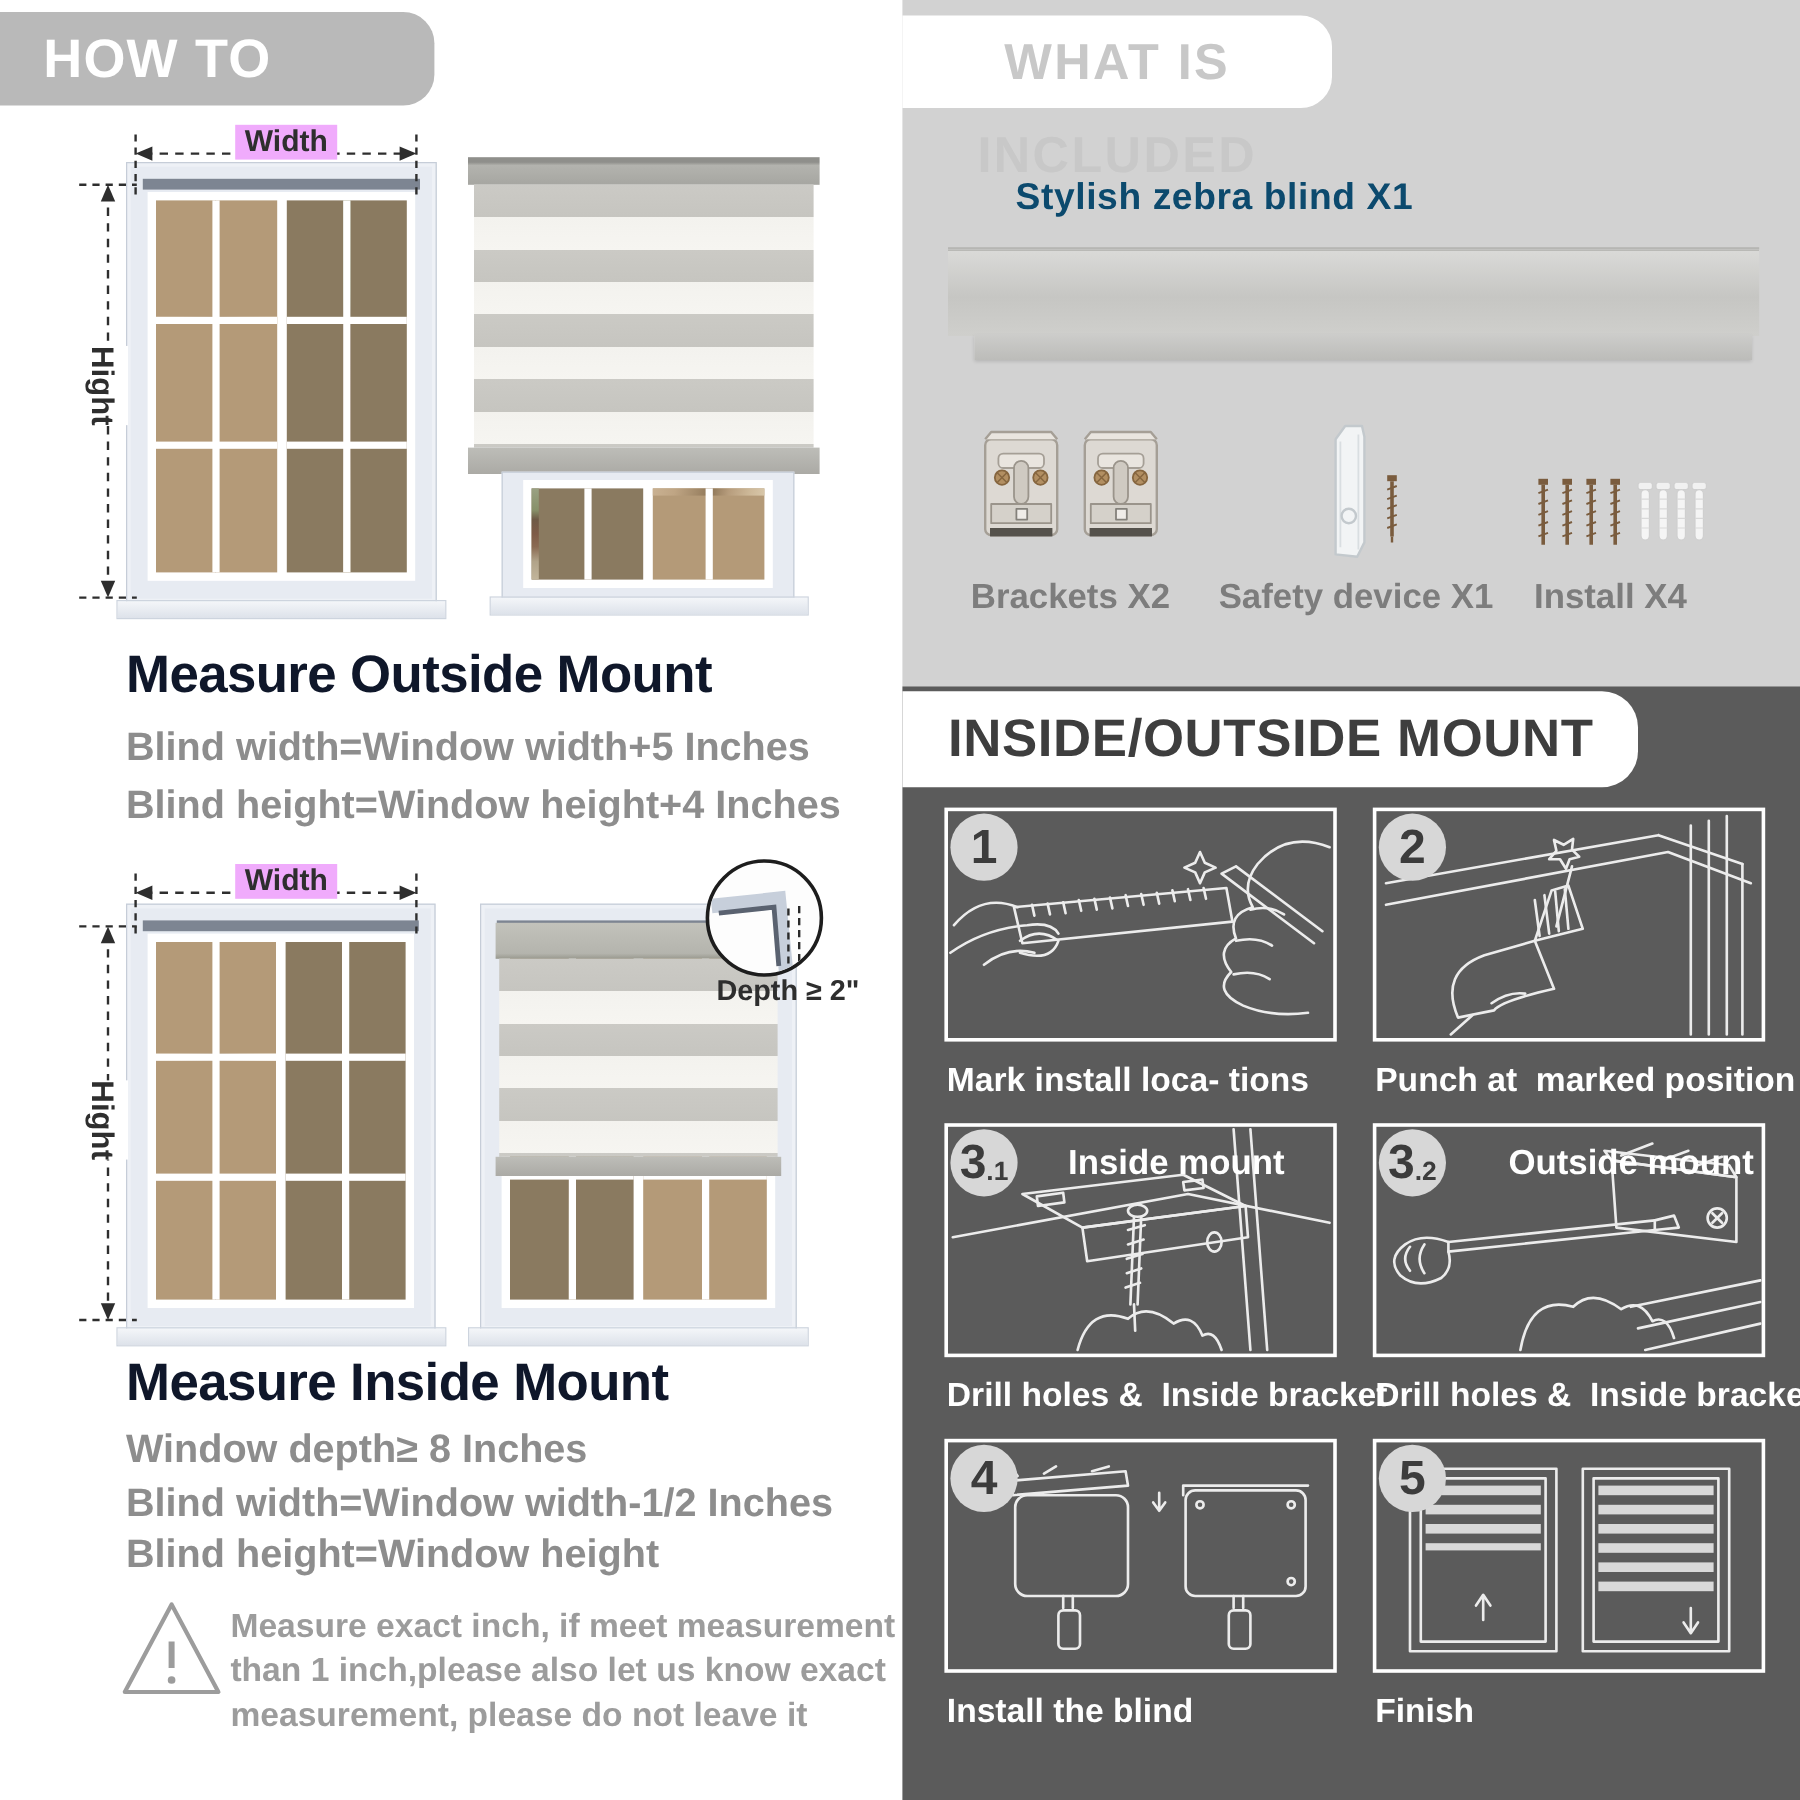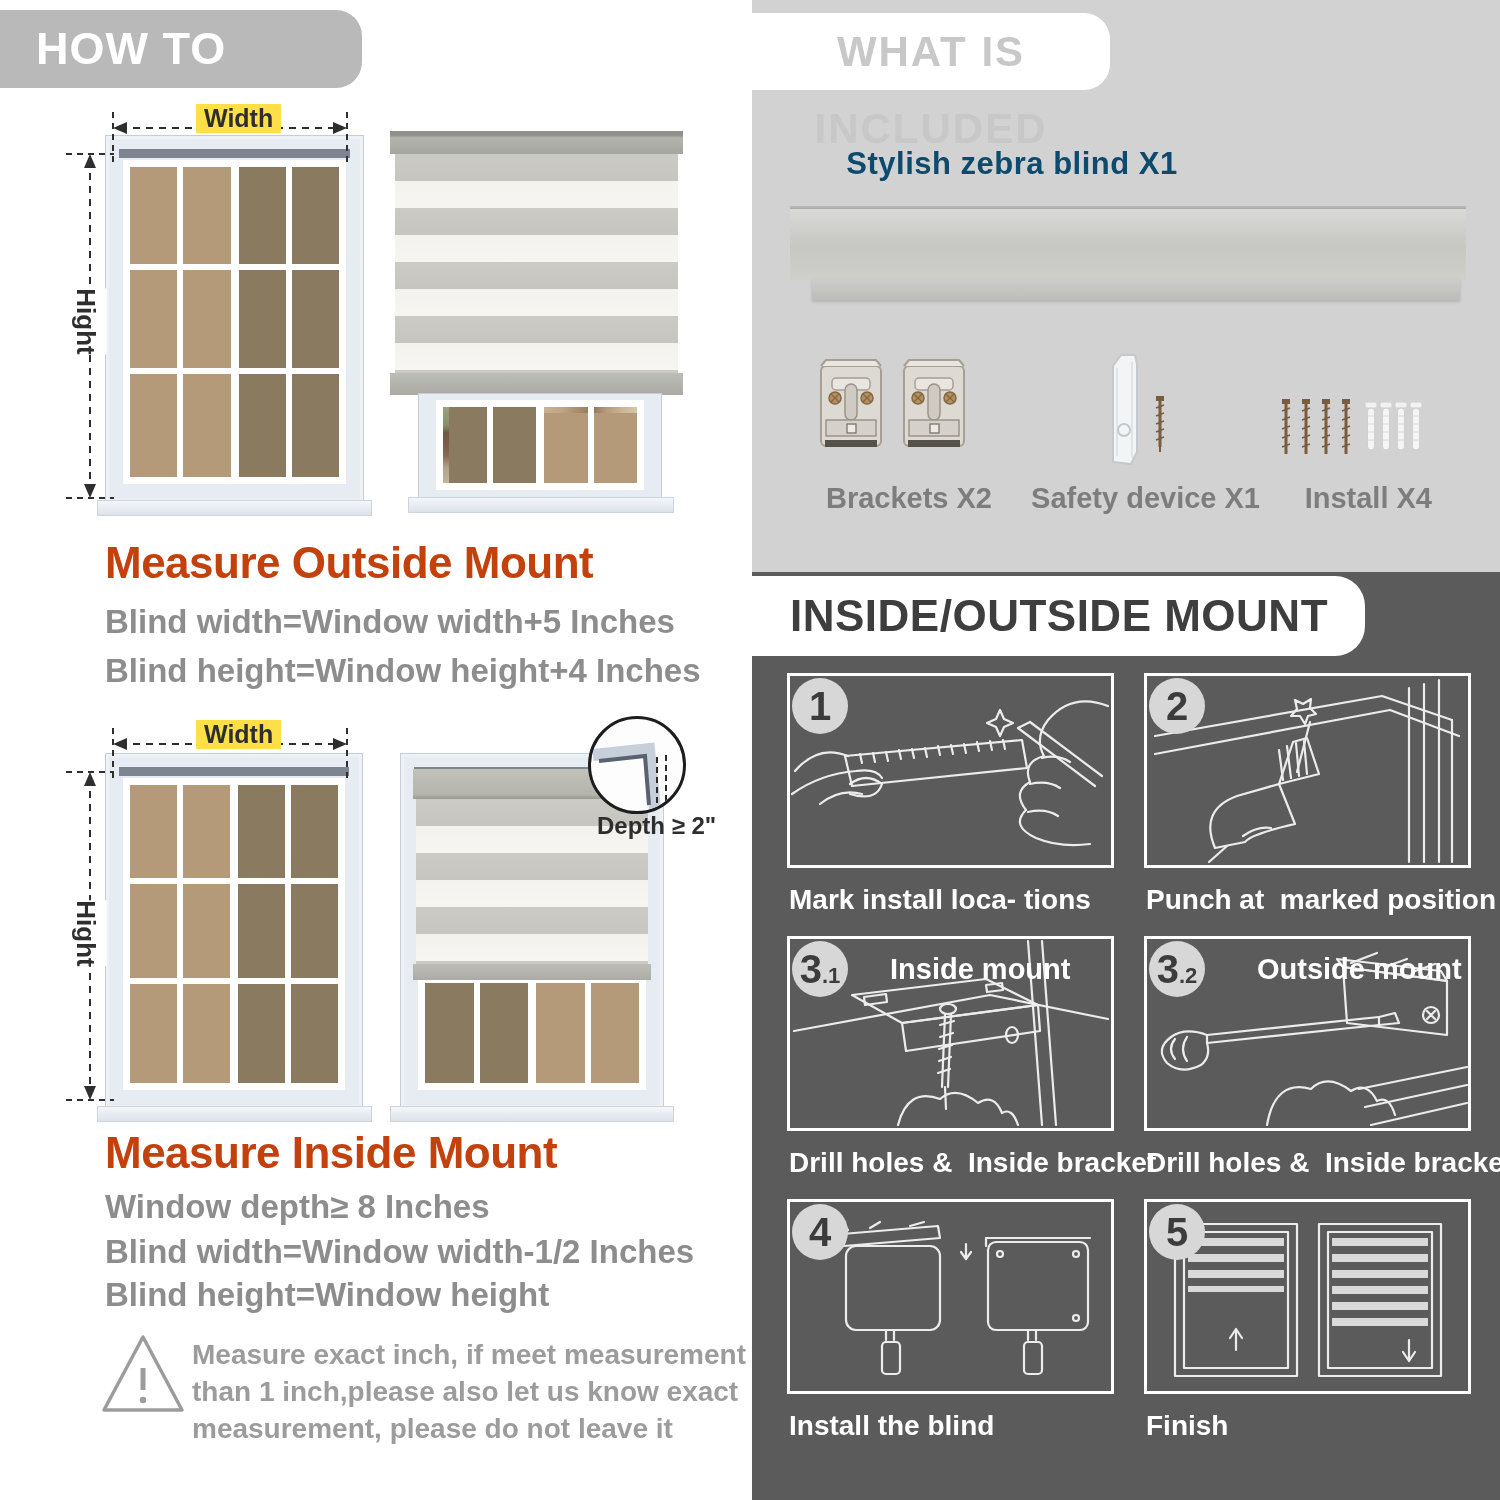--- a/index.html
+++ b/index.html
@@ -20,21 +20,21 @@
     border-radius:0 26px 26px 0;color:#c8c8c8;font-weight:bold;font-size:42px;
     line-height:77px;text-align:center;letter-spacing:2px;
   }
   .dark-section{left:752px;top:572px;width:748px;height:928px;background:#5b5b5b;}
   .mount-banner{
     left:752px;top:576px;width:613px;height:80px;background:#ffffff;
     border-radius:0 30px 30px 0;color:#3e3e3e;font-weight:bold;font-size:44px;
     line-height:80px;padding-left:38px;box-sizing:border-box;letter-spacing:0.5px;
   }
   
-  .heading{font-size:44px;font-weight:bold;color:#c2410c;letter-spacing:-0.5px;}
+  .heading{font-size:44px;font-weight:bold;color:#0f172a;letter-spacing:-0.5px;}
   .gline{font-size:33px;font-weight:bold;color:#8d8d8d;}
   .warn-text{font-size:28px;line-height:37px;font-weight:bold;color:#9c9c9c;}
   
   .window{background:#e7ebf2;border:1px solid #c6cdd8;box-shadow:inset 0 0 0 3px #eef1f6;}
   .lintel{position:absolute;left:13px;right:13px;top:13px;height:9px;background:#7d8592;}
   .sashes{position:absolute;left:17px;right:17px;top:24px;bottom:18px;background:#ffffff;display:flex;}
   .sash{flex:1;margin:7px;position:relative;}
   .sash.gap-l{margin-right:4px;}
   .sash.gap-r{margin-left:4px;}
   .pane{position:absolute;inset:0;
@@ -57,29 +57,29 @@
   .pane.photo-b{background-image:
       linear-gradient(#ffffff,#ffffff),linear-gradient(#ffffff,#ffffff),linear-gradient(#ffffff,#ffffff),
       linear-gradient(180deg,#9aa183 0%,#879069 24%,#6e5a46 34%,#7e5b47 50%,#8a6a52 64%,#b1a389 80%,#c2b59b 100%);}
   .sill{background:linear-gradient(180deg,#f4f6f9,#dde2ea);border:1px solid #cdd4de;}
   
   .blind-header{background:linear-gradient(180deg,#8f8f8b 0%,#8f8f8b 18%,#b3b3ae 30%,#a6a6a1 100%);}
   .blind-body{background:repeating-linear-gradient(180deg,#cbcac5 0px,#c6c5c0 27px,#f3f2ee 27px,#f6f5f1 54px);}
   .blind-rail{background:linear-gradient(180deg,#bdbdb8,#abaaa5);}
   .blind-header2{background:linear-gradient(180deg,#c2c2bb 0%,#b4b4ad 85%,#99998f 100%);}
   
-  .dim-label{font-size:25px;font-weight:bold;color:#2e2e2e;background:#fde047;padding:0 8px;text-align:center;}
+  .dim-label{font-size:25px;font-weight:bold;color:#2e2e2e;background:#f0abfc;padding:0 8px;text-align:center;}
   .hight-label{font-size:26px;font-weight:bold;color:#2e2e2e;background:#ffffff;padding:6px 0;transform:rotate(90deg);}
   .depth-label{font-size:24px;font-weight:bold;color:#2e2e2e;}
   .depth-circle{width:92px;height:92px;border:3px solid #1d1d1d;border-radius:50%;background:#fdfdfd;overflow:hidden;}
   
   .product-label{font-size:31px;font-weight:bold;color:#0c4a6e;letter-spacing:0.5px;}
   .rail-main{background:linear-gradient(180deg,#dadad8 0%,#c6c6c3 55%,#cfcfcc 100%);border-top:2px solid #b6b6b3;box-shadow:0 1px 0 #aeaeab inset;}
   .rail-lip{background:linear-gradient(180deg,#cdcdcb,#bcbcb9);box-shadow:0 2px 3px rgba(0,0,0,0.15);}
-  .part-label{font-size:29px;font-weight:bold;color:#7d7d7d;text-align:right;}
+  .part-label{font-size:29px;font-weight:bold;color:#7d7d7d;text-align:center;}
   
   .panel{width:327px;height:195px;border:3px solid #ffffff;box-sizing:border-box;position:absolute;}
   .badge{
     position:absolute;left:2px;top:2px;width:56px;height:56px;border-radius:50%;
     background:#d7d7d7;color:#3c3c3c;font-weight:bold;font-size:40px;
     display:flex;align-items:center;justify-content:center;
   }
   .badge .sub{font-size:22px;margin-top:14px;}
   .inner-label{position:absolute;font-size:29px;font-weight:bold;color:#ffffff;}
   .caption{position:absolute;font-size:28px;font-weight:bold;color:#ffffff;white-space:pre;}

